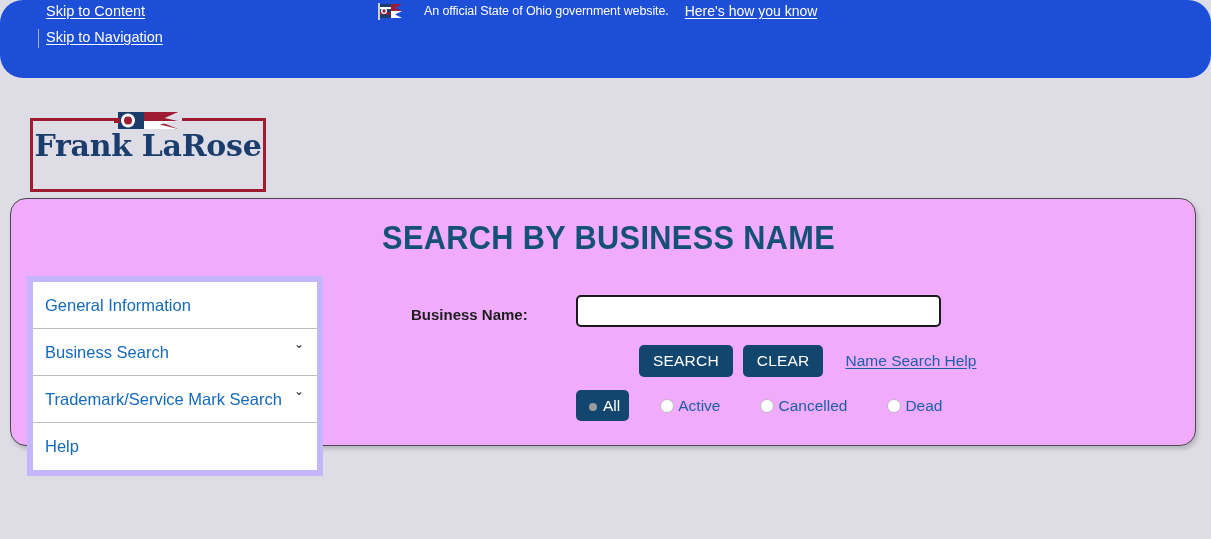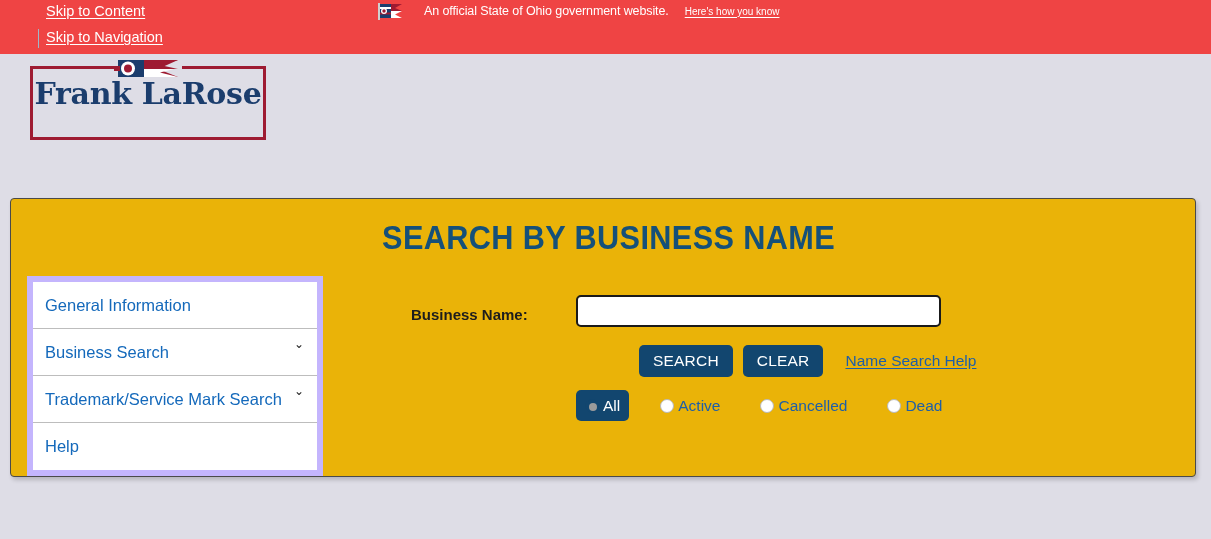--- a/index.html
+++ b/index.html
@@ -10,23 +10,24 @@
   }
   body {
     font-family: "Liberation Sans", sans-serif;
     background: #dedde6;
   }
 
   
   #state-banner {
     position: relative;
     width: 100%;
-    height: 54px;
-    background: #ef4444;
-    color: #ffffff;
+    height: 78px;
+    background: #1d4ed8;
+    color: #ffffff;
+    border-radius: 23px;
   }
   #skip-links {
     position: absolute;
     left: 0; top: 0;
     width: 330px;
   }
   .skip-link {
     display: inline-block;
     color: #ffffff;
     font-size: 14.5px;
@@ -55,32 +56,33 @@
     align-items: center;
     gap: 16px;
     height: 22px;
   }
   #official-notice .notice-text {
     font-size: 12.5px;
     color: #ffffff;
     letter-spacing: -0.1px;
   }
   #official-notice .notice-link {
-    font-size: 10px;
+    font-size: 14px;
     color: #ffffff;
     text-decoration: underline;
     text-underline-offset: 2px;
     cursor: pointer;
   }
   .ohio-flag-mini { display: block; }
 
   
   #logo-area {
     position: relative;
     height: 132px;
+    margin-top: 28px;
   }
   #sos-logo {
     position: absolute;
     left: 30px;
     top: 6px;
     width: 236px;
     height: 82px;
     cursor: pointer;
   }
   .logo-frame {
@@ -126,24 +128,24 @@
     color: #1b5e9e;
     letter-spacing: 0.2px;
   }
 
   
   #main-card {
     position: absolute;
     left: 10px;
     top: 198px;
     width: 1186px;
-    height: 279px;
-    background: #eab308;
+    height: 248px;
+    background: #f0abfc;
     border: 1px solid #4a4a4a;
-    border-radius: 4px;
+    border-radius: 16px;
     box-shadow: 2px 3px 4px rgba(0,0,0,0.18);
   }
   #page-title {
     position: absolute;
     left: 0; top: 20px;
     width: 100%;
     text-align: center;
     padding-left: 12px;
     font-family: "Liberation Sans Narrow", "Liberation Sans", sans-serif;
     font-weight: bold;

